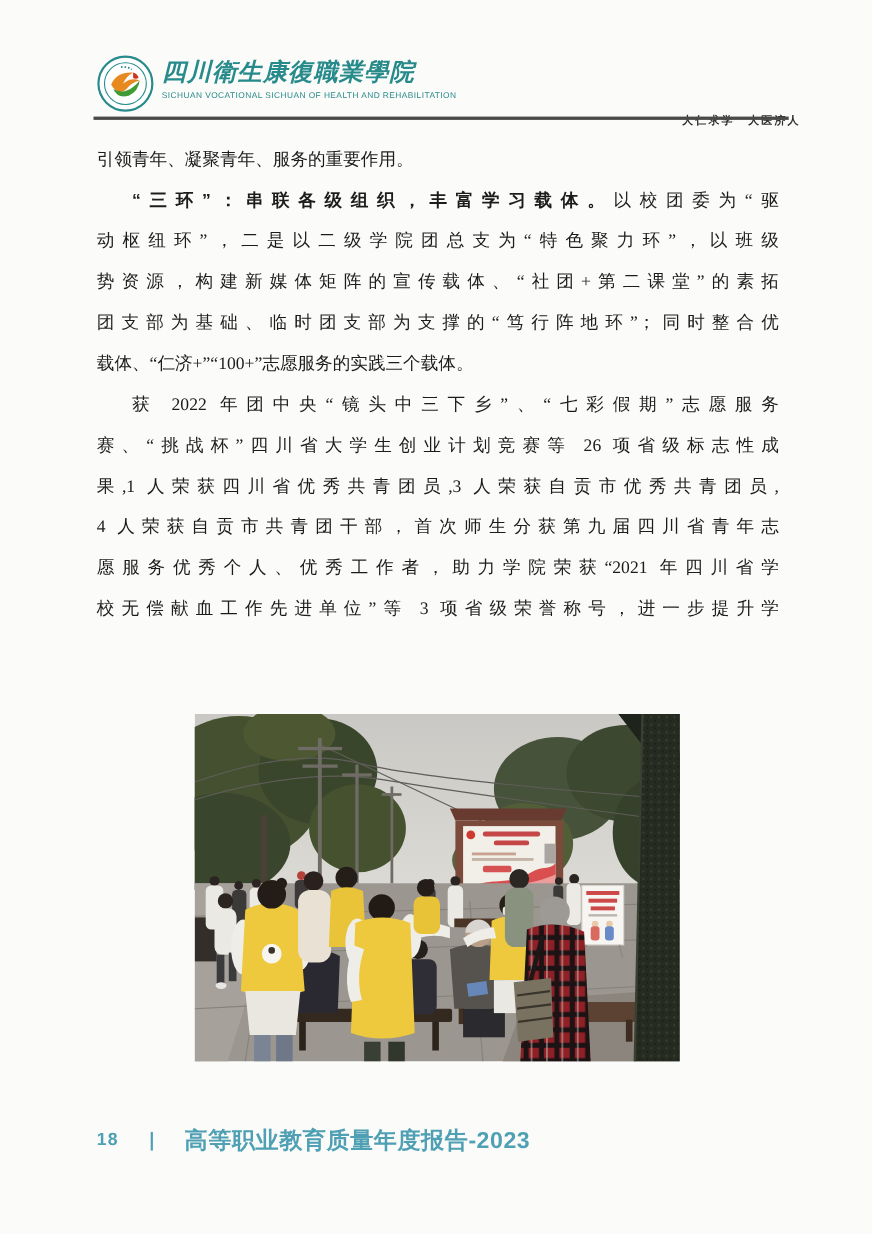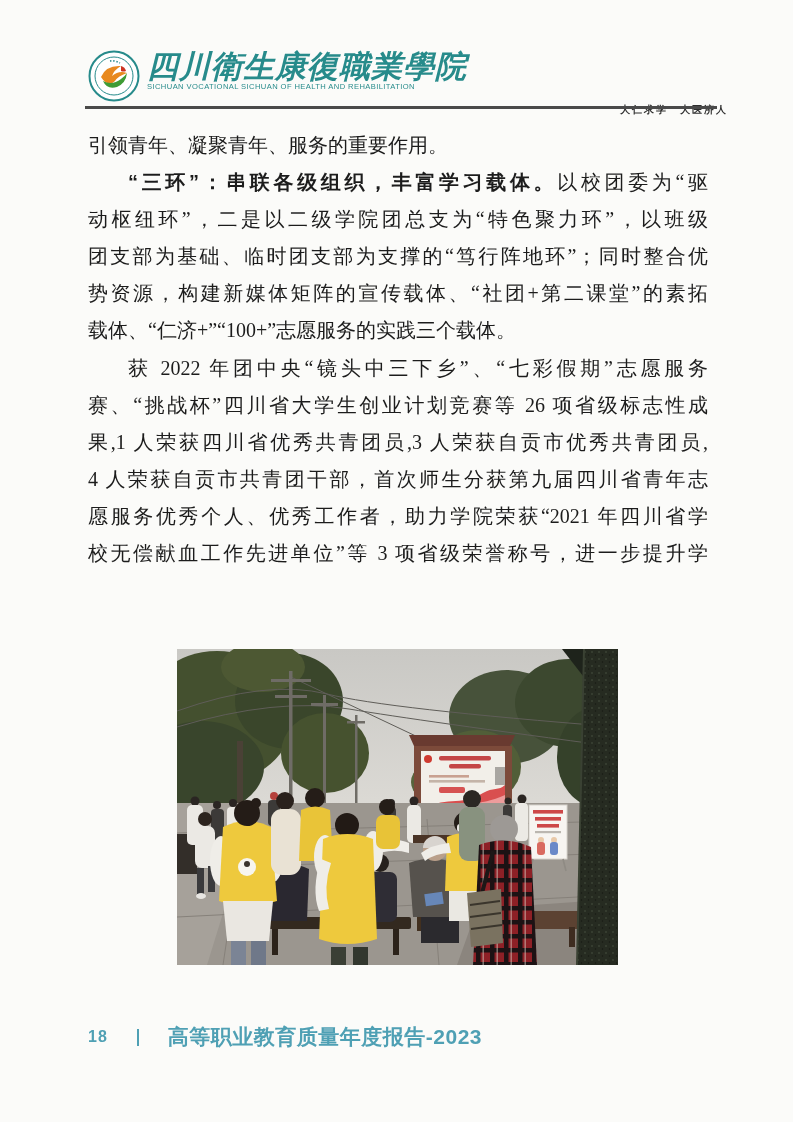--- a/index.html
+++ b/index.html
@@ -8,38 +8,38 @@
     background:var(--page-bg,#fbfbf9);overflow:hidden;
     font-family:"Liberation Serif","DejaVu Serif",serif;
   }
   
   .hdr-logo{position:absolute;left:88px;top:50px;display:flex;align-items:flex-start;}
   .emblem{width:52px;height:52px;flex:0 0 52px;}
   .logo-text{margin-left:7px;padding-top:3px;}
   .logo-zh{
     font-family:"DejaVu Serif","Liberation Serif",serif;
     font-weight:700;font-style:italic;
-    font-size:31px;line-height:26px;letter-spacing:1px;
+    font-size:22px;line-height:26px;letter-spacing:1px;
     color:var(--brand-teal,#278B8B);white-space:nowrap;
   }
   .logo-en{
     font-family:"Liberation Sans","DejaVu Sans",sans-serif;
     font-size:7.6px;letter-spacing:.4px;margin-top:3px;
     color:var(--brand-teal,#278B8B);white-space:nowrap;
   }
   .motto{
     position:absolute;right:65px;top:82px;
     font-family:"Liberation Sans","DejaVu Sans",sans-serif;
     font-weight:600;font-size:10px;letter-spacing:2px;color:#2e2e2e;white-space:nowrap;margin-top:21px;
   }
   .hdr-rule{position:absolute;left:85px;top:106px;width:632px;height:3px;background:var(--rule-color,#4a4a4a);}
   
   .body-text{
     position:absolute;left:88px;top:127px;width:620px;
-    font-size:20px;line-height:37.1px;color:var(--text-color,#1c1c1c);
+    font-size:16px;line-height:37.1px;color:var(--text-color,#1c1c1c);
   }
   .tline{text-align:justify;text-align-last:justify;}
   .tline.tend{text-align-last:left;}
   .tline.tindent{text-indent:2em;}
   .bold-lead{font-family:"Liberation Sans","DejaVu Sans",sans-serif;font-weight:700;}
   
   figure{margin:0;position:absolute;left:177px;top:649px;width:441px;height:316px;}
   figure svg{display:block;}
   
   .pfooter{
@@ -70,22 +70,22 @@
       <div class="logo-en">SICHUAN VOCATIONAL SICHUAN OF HEALTH AND REHABILITATION</div>
     </div>
   </div>
   <div class="motto">大仁求学　大医济人</div>
   <div class="hdr-rule"></div>
 
   <main class="body-text">
       <div class="tline tend"><span>引领青年、凝聚青年、服务的重要作用。</span></div>
       <div class="tline tindent"><span class="bold-lead">“三环”：串联各级组织，丰富学习载体。</span><span>以校团委为“驱</span></div>
       <div class="tline"><span>动枢纽环”，二是以二级学院团总支为“特色聚力环”，以班级</span></div>
+      <div class="tline"><span>势资源，构建新媒体矩阵的宣传载体、“社团+第二课堂”的素拓</span></div>
       <div class="tline"><span>团支部为基础、临时团支部为支撑的“笃行阵地环”；同时整合优</span></div>
-      <div class="tline"><span>势资源，构建新媒体矩阵的宣传载体、“社团+第二课堂”的素拓</span></div>
       <div class="tline tend"><span>载体、“仁济+”“100+”志愿服务的实践三个载体。</span></div>
       <div class="tline tindent"><span>获 2022 年团中央“镜头中三下乡”、“七彩假期”志愿服务</span></div>
       <div class="tline"><span>赛、“挑战杯”四川省大学生创业计划竞赛等 26 项省级标志性成</span></div>
       <div class="tline"><span>果,1 人荣获四川省优秀共青团员,3 人荣获自贡市优秀共青团员,</span></div>
       <div class="tline"><span>4 人荣获自贡市共青团干部，首次师生分获第九届四川省青年志</span></div>
       <div class="tline"><span>愿服务优秀个人、优秀工作者，助力学院荣获“2021 年四川省学</span></div>
       <div class="tline"><span>校无偿献血工作先进单位”等 3 项省级荣誉称号，进一步提升学</span></div>
     </main>
 
   <figure>

